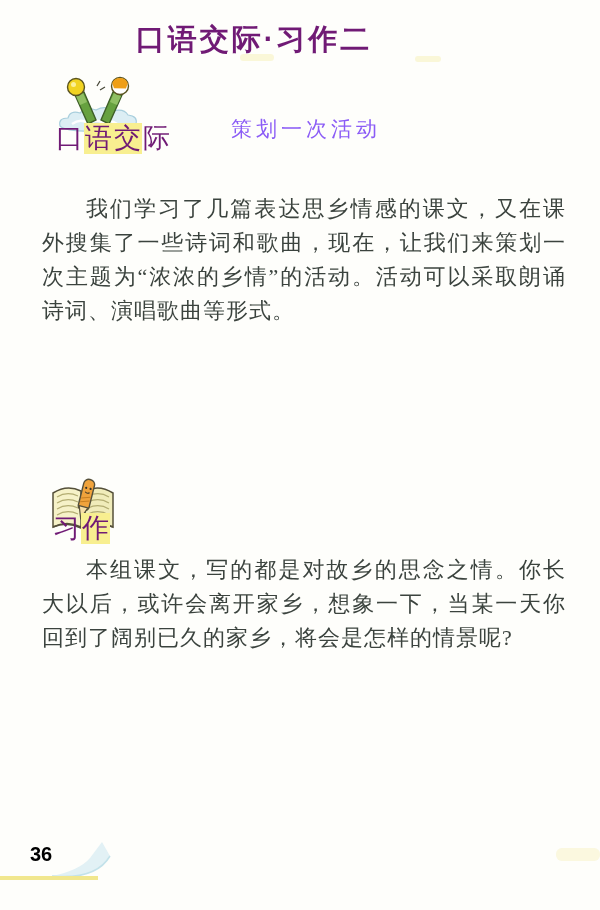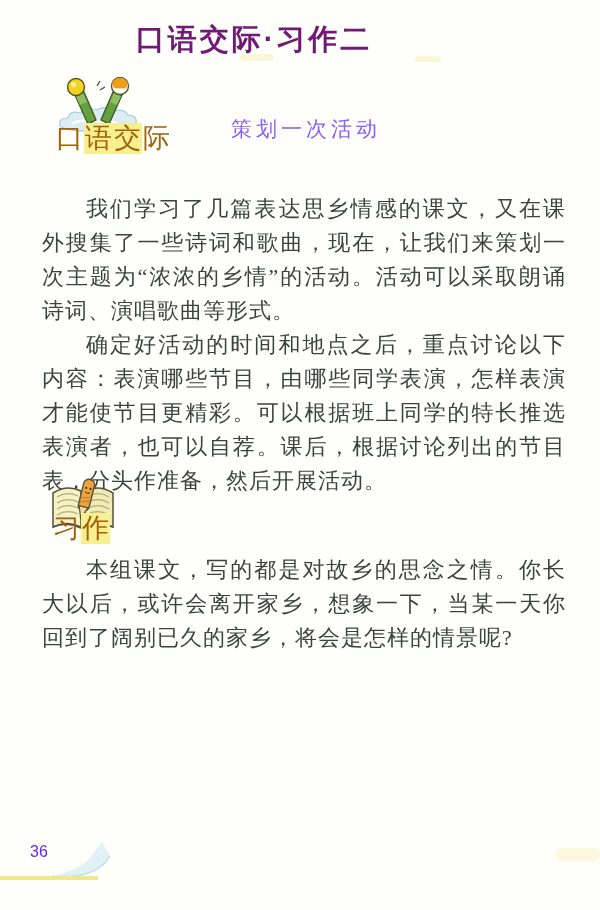--- a/index.html
+++ b/index.html
@@ -24,21 +24,21 @@
   }
   .smudge-title-l { top:54px; left:240px; width:34px; height:7px; }
   .smudge-title-r { top:56px; left:415px; width:26px; height:6px; }
   .smudge-bottom-r { top:848px; left:556px; width:44px; height:13px; opacity:.5; }
 
   .mic-icon { position:absolute; top:76px; left:56px; width:86px; height:58px; }
   .book-icon { position:absolute; top:477px; left:47px; width:72px; height:64px; }
 
   .section-label {
     position:absolute;
-    font-size:27px; color:#a16207;
+    font-size:27px; color:#701a75;
     font-family:"Liberation Serif", serif;
     letter-spacing:0;
     white-space:nowrap;
   }
   .oral-label { top:123px; left:55px; }
   .writing-label { top:513px; left:52px; }
   .section-label .ch {
     display:inline-block; width:29px; text-align:center; line-height:31px;
   }
   .section-label .hl { background:#f8ef90; }
@@ -59,21 +59,21 @@
     font-size:22px; line-height:34px;
     text-indent:2em;
     text-align:justify;
     letter-spacing:1px;
   }
 
   .footer-wave { position:absolute; top:840px; left:44px; width:78px; height:44px; }
   .page-number {
     position:absolute; top:843px; left:30px;
     font-family:"Liberation Sans", sans-serif;
-    font-size:16px; color:#6d28d9;
+    font-size:20px; color:#000000;font-weight:bold;
   }
   .footer-line {
     position:absolute; top:876px; left:0; width:98px; height:4px;
     background:#f1e78e;
   }
 </style>
 </head>
 <body>
 
 <div class="page-title">口语交际·习作二</div>
@@ -103,21 +103,20 @@
 </svg>
 
 <div class="section-label oral-label">
   <span class="ch">口</span><span class="ch hl">语</span><span class="ch hl">交</span><span class="ch">际</span>
 </div>
 
 <div class="oral-heading">策划一次活动</div>
 
 <div class="body-text oral-text">
   <p>我们学习了几篇表达思乡情感的课文，又在课外搜集了一些诗词和歌曲，现在，让我们来策划一次主题为“浓浓的乡情”的活动。活动可以采取朗诵诗词、演唱歌曲等形式。</p>
-  <p>确定好活动的时间和地点之后，重点讨论以下内容：表演哪些节目，由哪些同学表演，怎样表演才能使节目更精彩。可以根据班上同学的特长推选表演者，也可以自荐。课后，根据讨论列出的节目表，分头作准备，然后开展活动。</p>
 </div>
 
 <svg class="book-icon" viewBox="0 0 72 64">
 
   <path d="M6,16 Q20,7 34,14 L34,50 Q20,43 6,50 Z" fill="#f6f2c8" stroke="#55503a" stroke-width="1.5"></path>
   <path d="M66,16 Q52,7 38,14 L38,50 Q52,43 66,50 Z" fill="#f0ecba" stroke="#55503a" stroke-width="1.5"></path>
   <path d="M10,20 Q20,14 31,19 M10,26 Q20,20 31,25 M10,32 Q20,26 31,31 M10,38 Q20,32 31,37" stroke="#b3ad72" stroke-width="1.2" fill="none"></path>
   <path d="M62,20 Q52,14 41,19 M62,26 Q52,20 41,25 M62,32 Q52,26 41,31 M62,38 Q52,32 41,37" stroke="#b3ad72" stroke-width="1.2" fill="none"></path>
   <path d="M6,50 Q20,44 34,51 L38,51 Q52,44 66,50" fill="none" stroke="#55503a" stroke-width="1.5"></path>
 

